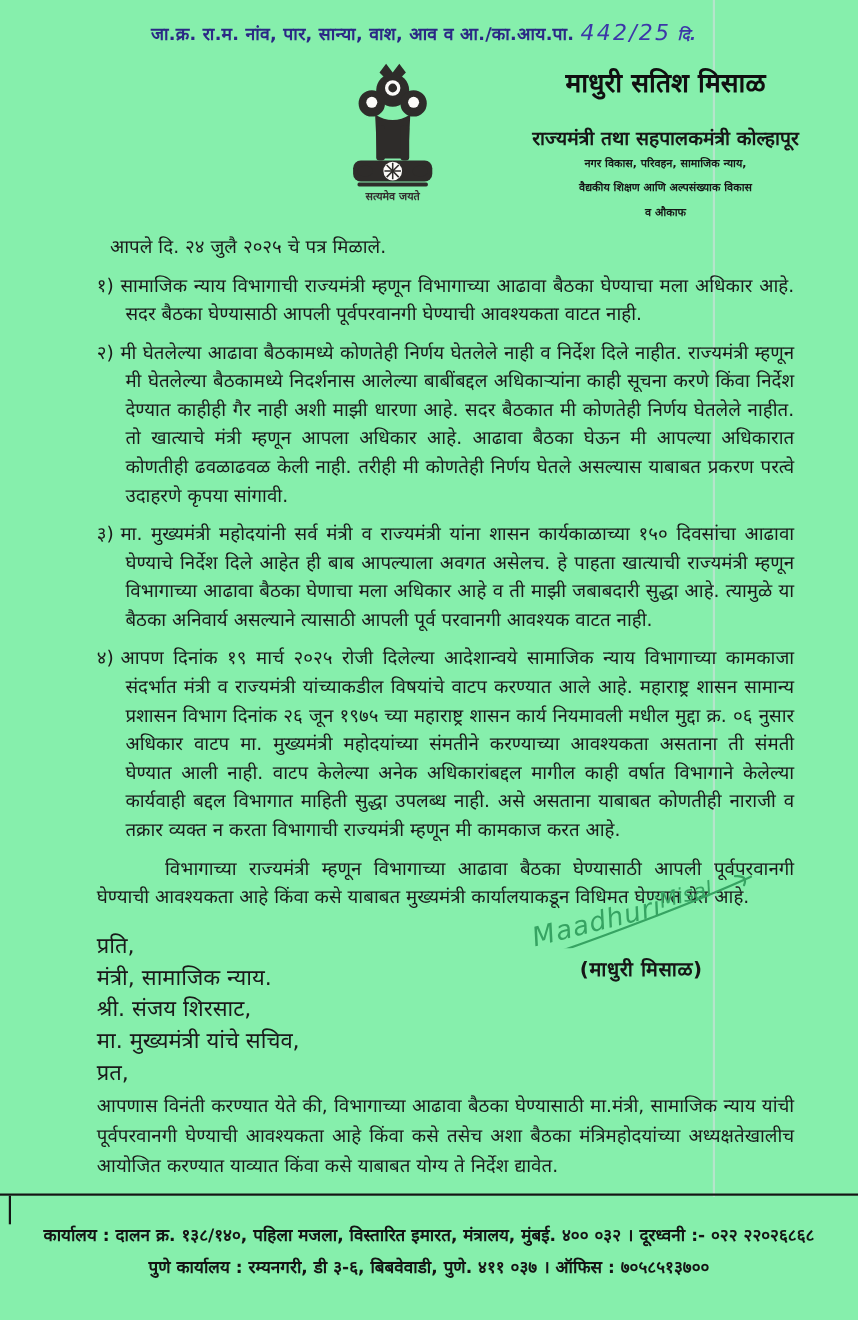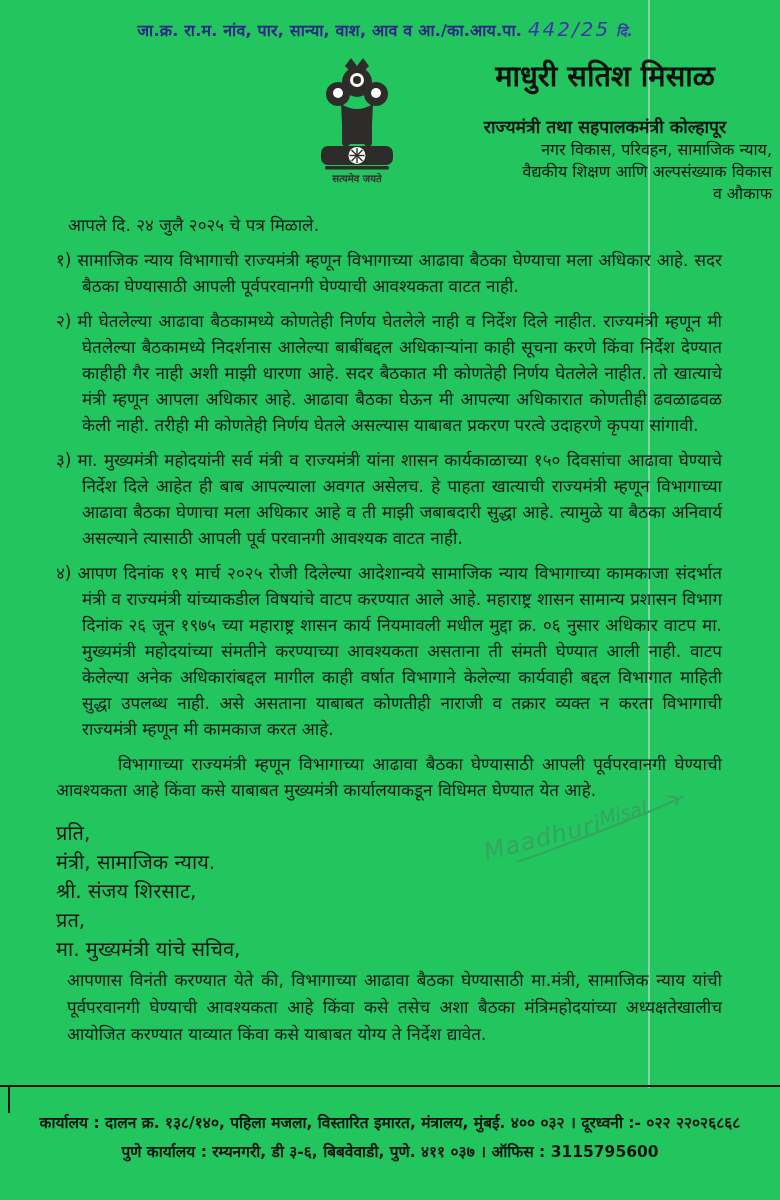--- a/index.html
+++ b/index.html
@@ -1,20 +1,20 @@
 <!DOCTYPE html>
 <html><head>
 <meta charset="utf-8">
 <style>
   html,body{margin:0;padding:0;background:#e8e8e8;}
   .page{
     position:relative;
     width:780px;height:1200px;
     margin:0 auto;
-    background:#22c55e;
+    background:#86efac;
     font-family:"DejaVu Sans","Liberation Sans",sans-serif;
     color:#161616;
     overflow:hidden;
   }
   
   .scanline{position:absolute;left:648px;top:0;width:2px;height:1088px;background:#dcdce6;opacity:.55;}
   .dash-artifact{position:absolute;left:346px;top:162px;width:14px;height:2px;background:#9a9a9a;opacity:.6;}
 
   
   .refline{
@@ -28,53 +28,53 @@
     font-style:italic;letter-spacing:2px;
   }
   .refline .hand-d{font-size:14px;color:#3c37a8;font-style:italic;}
 
   
   .emblem{position:absolute;left:305px;top:56px;}
   .lh-text{
     position:absolute;left:438px;top:58px;width:334px;
     text-align:center;
   }
-  .lh-name{font-size:29px;font-weight:bold;color:#101010;line-height:36px;}
+  .lh-name{font-size:24px;font-weight:bold;color:#101010;line-height:36px;}
   .lh-title{font-size:17.5px;font-weight:bold;margin-top:21px;line-height:24px;}
-  .lh-port{font-size:16px;font-weight:normal;line-height:22px;text-align:right;}
+  .lh-port{font-size:10px;font-weight:bold;line-height:22px;}
   .lh-date{
     font-size:20px;text-align:left;margin:10px 0 0 112px;
     letter-spacing:1px;color:#1b1b1b;
   }
 
   
   .body{
     position:absolute;top:212px;left:0;right:0;
-    padding:0 58px 0 56px;
+    padding:0 58px 0 88px;
     font-size:17px;line-height:26px;color:#1a1a1a;
   }
   .opening{margin:0 0 9px 12px;}
   .point{
     margin:0 0 9px 0;
     padding-left:26px;text-indent:-26px;
     text-align:justify;
   }
   .pnum{margin-right:6px;}
   .closing{
     margin:0;text-indent:62px;text-align:justify;
   }
 
   
   .signature{position:absolute;left:468px;top:792px;width:230px;text-align:center;}
   .sig-name{font-size:18px;font-weight:bold;margin-top:2px;letter-spacing:.5px;}
 
   
   .recipients{margin-top:16px;line-height:29px;font-size:20px;}
   .request{
-    margin-top:3px;text-align:justify;line-height:27px;margin-left:11px;
+    margin-top:3px;text-align:justify;line-height:27px;
   }
 
   
   .footer{
     position:absolute;left:0;right:0;top:1085px;height:115px;
     border-top:2.5px solid #141414;
     text-align:center;font-weight:bold;color:#141414;
   }
   .footer:before{
     content:"";position:absolute;left:8px;top:0;width:2px;height:26px;background:#141414;
@@ -156,35 +156,36 @@
     <p class="point">
       <span class="pnum">४)</span><span>आपण दिनांक १९ मार्च २०२५ रोजी दिलेल्या आदेशान्वये सामाजिक न्याय विभागाच्या कामकाजा संदर्भात  मंत्री व राज्यमंत्री यांच्याकडील विषयांचे वाटप करण्यात आले आहे. महाराष्ट्र शासन सामान्य प्रशासन विभाग   दिनांक २६ जून १९७५ च्या महाराष्ट्र शासन कार्य नियमावली मधील मुद्दा क्र. ०६ नुसार अधिकार वाटप मा. मुख्यमंत्री महोदयांच्या संमतीने करण्याच्या आवश्यकता असताना ती संमती घेण्यात आली नाही. वाटप केलेल्या अनेक अधिकारांबद्दल मागील काही वर्षात विभागाने केलेल्या कार्यवाही बद्दल विभागात माहिती सुद्धा उपलब्ध नाही. असे असताना याबाबत कोणतीही नाराजी व तक्रार व्यक्त न करता विभागाची राज्यमंत्री म्हणून मी कामकाज करत आहे.</span>
     </p>
 
     <p class="closing">विभागाच्या राज्यमंत्री म्हणून विभागाच्या आढावा बैठका घेण्यासाठी आपली पूर्वपरवानगी घेण्याची  आवश्यकता आहे किंवा कसे याबाबत मुख्यमंत्री कार्यालयाकडून विधिमत घेण्यात येत आहे.</p>
 
     <div class="recipients">
       <div>प्रति,</div>
       <div>मंत्री, सामाजिक न्याय.</div>
       <div>श्री. संजय शिरसाट,</div>
+      <div>मा. मुख्यमंत्री यांचे सचिव,</div>
       <div>प्रत,</div>
-      <div>मा. मुख्यमंत्री यांचे सचिव,</div>
     </div>
 
     <p class="request">आपणास विनंती करण्यात येते की, विभागाच्या आढावा बैठका घेण्यासाठी मा.मंत्री, सामाजिक न्याय यांची पूर्वपरवानगी घेण्याची आवश्यकता आहे किंवा कसे तसेच अशा बैठका  मंत्रिमहोदयांच्या अध्यक्षतेखालीच आयोजित करण्यात याव्यात किंवा कसे याबाबत योग्य ते निर्देश द्यावेत.</p>
   </div>
 
   <div class="signature">
     <svg width="220" height="70" viewBox="0 0 220 70">
       <g transform="rotate(-14 110 35)">
         <text x="8" y="44" font-size="24" font-style="italic" fill="#36a362" font-family="DejaVu Sans, sans-serif" letter-spacing="1">Maadhuri</text>
         <text x="128" y="38" font-size="19" font-style="italic" fill="#36a362" font-family="DejaVu Sans, sans-serif">Misal</text>
         <path d="M2 56 C 60 52, 160 40, 214 30 M200 26 q 12 2 6 10" stroke="#36a362" stroke-width="2" fill="none" stroke-linecap="round"></path>
       </g>
     </svg>
+    <div class="sig-name">(माधुरी मिसाळ)</div>
   </div>
 
   <div class="footer">
     <div class="f-line1">कार्यालय : दालन क्र. १३८/१४०, पहिला मजला, विस्तारित इमारत, मंत्रालय, मुंबई. ४०० ०३२   ।   दूरध्वनी :- ०२२ २२०२६८६८</div>
-    <div class="f-line2">पुणे कार्यालय : रम्यनगरी, डी ३-६, बिबवेवाडी, पुणे. ४११ ०३७   ।   ऑफिस : 3115795600</div>
+    <div class="f-line2">पुणे कार्यालय : रम्यनगरी, डी ३-६, बिबवेवाडी, पुणे. ४११ ०३७   ।   ऑफिस : ७०५८५१३७००</div>
   </div>
 
 </div>
 
 </body></html>

